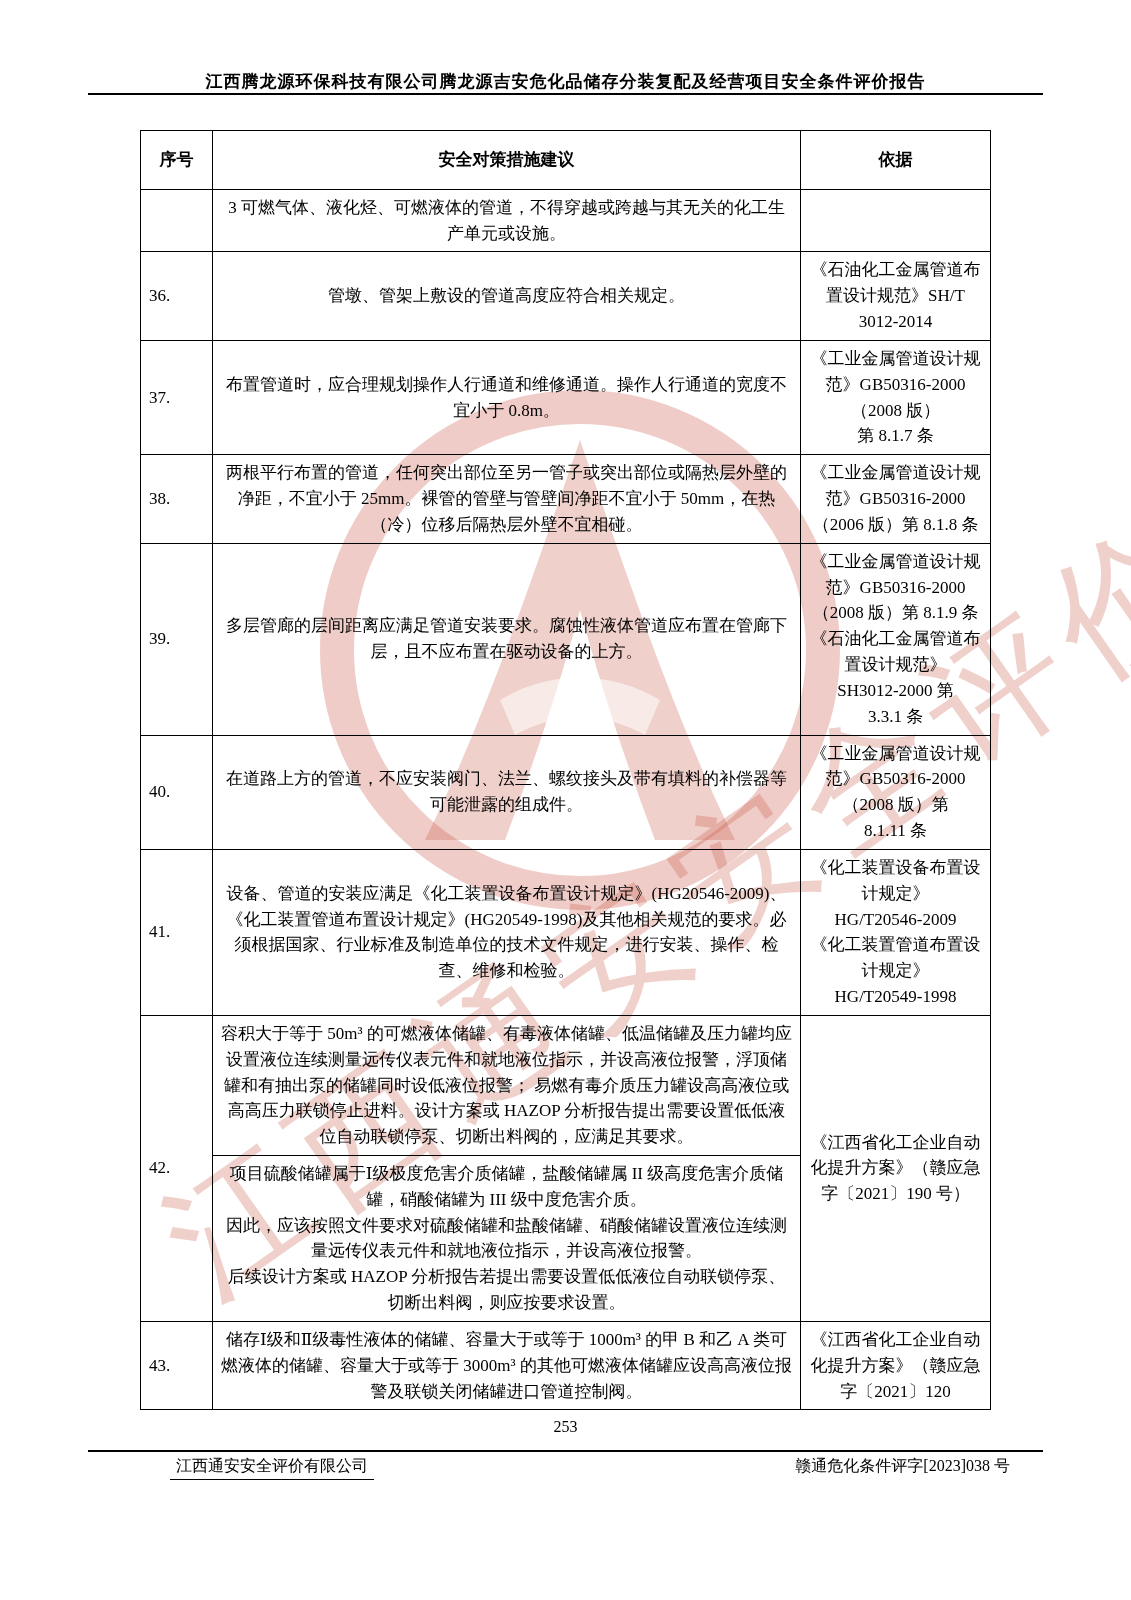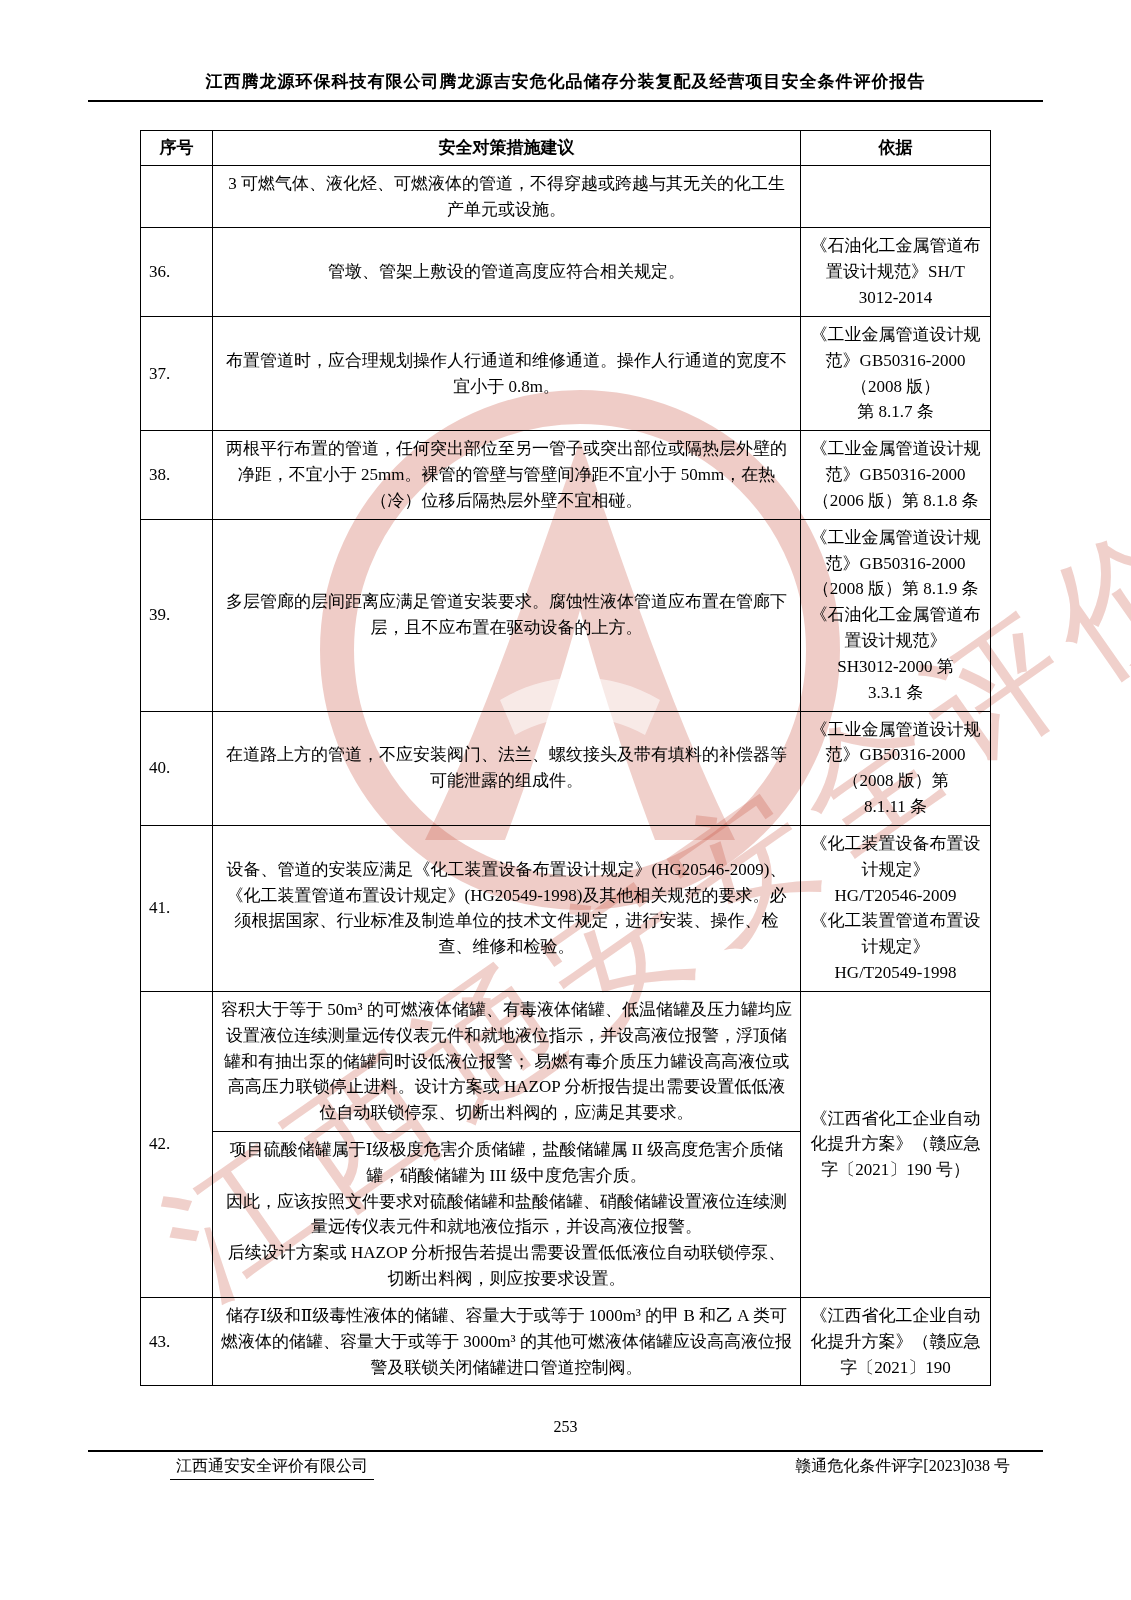--- a/index.html
+++ b/index.html
@@ -42,21 +42,21 @@
   
   .content { position: relative; z-index: 1; }
 
   .doc-header {
     position: absolute;
     top: 70px; left: 88px; width: 955px;
     text-align: center;
     font-size: 17px;
     font-weight: bold;
     letter-spacing: 1px;
-    padding-bottom: 7px;
+    padding-bottom: 0;
     border-bottom: 2px solid #000;
   }
 
   table.report {
     position: absolute;
     top: 130px; left: 140px;
     width: 850px;
     border-collapse: collapse;
     table-layout: fixed;
   }
@@ -64,21 +64,21 @@
     border: 1.6px solid #000;
     font-size: 17px;
     line-height: 1.52;
     vertical-align: middle;
     padding: 5px 8px;
     background: transparent;
   }
   table.report th {
     font-weight: bold;
     text-align: center;
-    padding: 4px 2px;
+    padding: 16px 2px;
   }
   col.c-no    { width: 72px; }
   col.c-meas  { width: 588px; }
   col.c-basis { width: 190px; }
   td.no-cell    { text-align: left; }
   td.measure-cell { text-align: center; white-space: pre-line; }
   td.basis-cell { text-align: center; white-space: pre-line; }
 
   .page-number {
     position: absolute;
@@ -192,21 +192,21 @@
           <td class="basis-cell" rowspan="2">《江西省化工企业自动化提升方案》（赣应急字〔2021〕190 号）</td>
         </tr>
         <tr>
           <td class="measure-cell">项目硫酸储罐属于Ⅰ级极度危害介质储罐，盐酸储罐属 II 级高度危害介质储罐，硝酸储罐为 III 级中度危害介质。
 因此，应该按照文件要求对硫酸储罐和盐酸储罐、硝酸储罐设置液位连续测量远传仪表元件和就地液位指示，并设高液位报警。
 后续设计方案或 HAZOP 分析报告若提出需要设置低低液位自动联锁停泵、切断出料阀，则应按要求设置。</td>
         </tr>
         <tr>
           <td class="no-cell">43.</td>
           <td class="measure-cell">储存Ⅰ级和Ⅱ级毒性液体的储罐、容量大于或等于 1000m³ 的甲 B 和乙 A 类可燃液体的储罐、容量大于或等于 3000m³ 的其他可燃液体储罐应设高高液位报警及联锁关闭储罐进口管道控制阀。</td>
-          <td class="basis-cell">《江西省化工企业自动化提升方案》（赣应急字〔2021〕190</td>
+          <td class="basis-cell">《江西省化工企业自动化提升方案》（赣应急字〔2021〕120</td>
         </tr>
       </tbody>
     </table>
 
     <div class="page-number">253</div>
 
     <div class="doc-footer">
       <span class="footer-company">江西通安安全评价有限公司</span>
       <span class="footer-docno">赣通危化条件评字[2023]038 号</span>
     </div>

